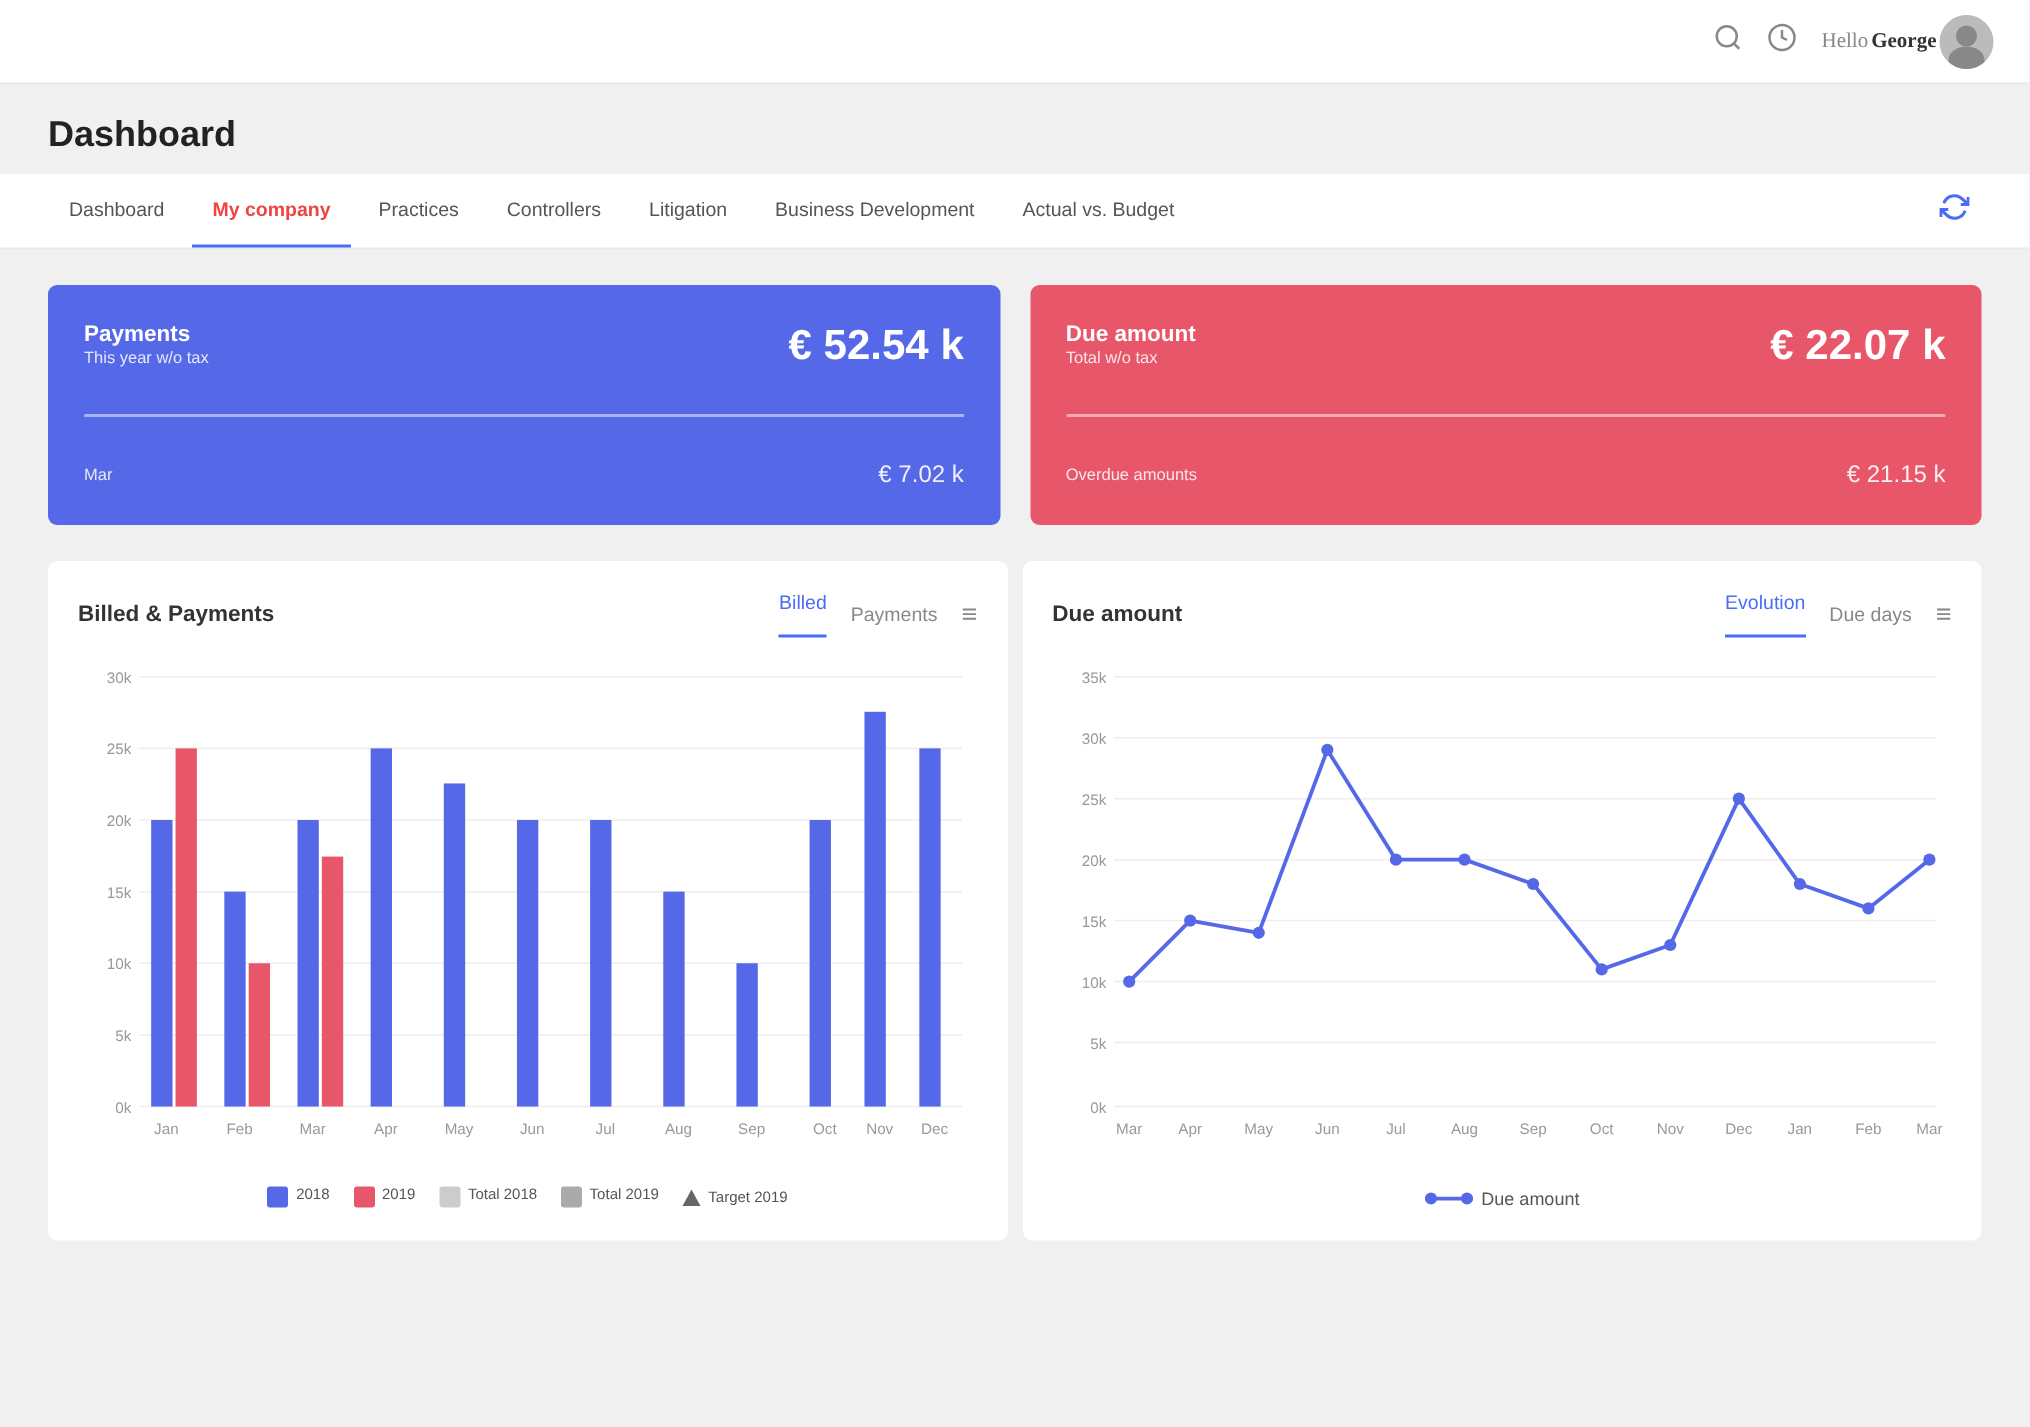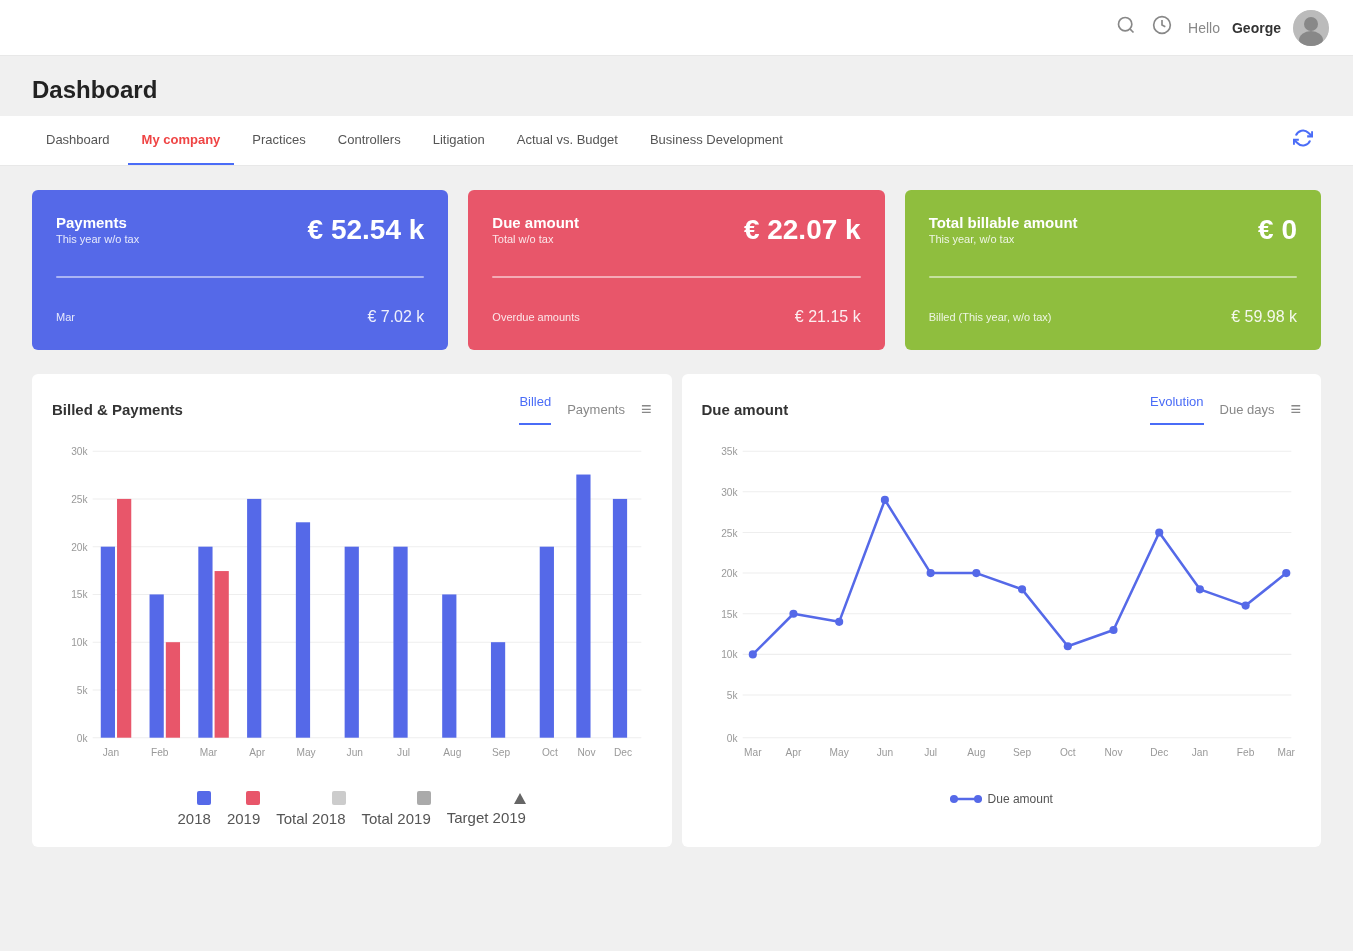--- a/index.html
+++ b/index.html
@@ -10,21 +10,21 @@
       background: #fff;
       height: 56px;
       display: flex;
       align-items: center;
       justify-content: flex-end;
       padding: 0 24px;
       border-bottom: 1px solid #e8e8e8;
     }
     .header-icons { display: flex; align-items: center; gap: 16px; }
     .header-icon { color: #888; font-size: 18px; cursor: pointer; }
-    .header-user { display: flex; align-items: center; gap: 12px; font-size: 14px; color: #333; }
+    .header-user { display: flex; align-items: center; gap: 2px; font-size: 14px; color: #333; font-family: Liberation Serif, serif; }
     .header-user span.hello { color: #888; }
     .header-user span.name { font-weight: 600; }
     .avatar {
       width: 36px; height: 36px; border-radius: 50%;
       background: #ccc;
       overflow: hidden;
       display: flex; align-items: center; justify-content: center;
       font-size: 16px; color: #fff;
     }
 
@@ -126,21 +126,21 @@
 
     
     .chart-legend {
       display: flex;
       align-items: center;
       gap: 16px;
       justify-content: center;
       margin-top: 12px;
       flex-wrap: wrap;
     }
-    .legend-item { display: flex; align-items: flex-end; gap: 5px; font-size: 15px; color: #555; flex-direction: column; }
+    .legend-item { display: flex; align-items: flex-start; gap: 5px; font-size: 10px; color: #555; }
     .legend-box { width: 14px; height: 14px; border-radius: 2px; }
 
     
     .line-legend {
       display: flex;
       align-items: center;
       gap: 6px;
       justify-content: center;
       margin-top: 12px;
     }
@@ -179,22 +179,22 @@
 <div class="page-title-bar">
   <h1 class="page-title">Dashboard</h1>
 </div>
 
 <div class="tabs-bar">
   <div class="tab">Dashboard</div>
   <div class="tab active">My company</div>
   <div class="tab">Practices</div>
   <div class="tab">Controllers</div>
   <div class="tab">Litigation</div>
+  <div class="tab">Business Development</div>
   <div class="tab">Actual vs. Budget</div>
-  <div class="tab">Business Development</div>
   <div class="tab-refresh">
     <svg width="20" height="20" viewBox="0 0 24 24" fill="none" stroke="#4a6cf7" stroke-width="2.5">
       <polyline points="23 4 23 10 17 10"></polyline>
         <polyline points="1 20 1 14 7 14"></polyline>
       <path d="M3.51 9a9 9 0 0 1 14.85-3.36L23 10M1 14l4.64 4.36A9 9 0 0 0 20.49 15"></path>
     </svg>
   </div>
 </div>
 
 <div class="cards-row">
@@ -222,34 +222,20 @@
       </div>
       <div class="card-value">€ 22.07 k</div>
     </div>
     <div class="card-divider"></div>
     <div class="card-bottom">
       <span class="card-bottom-label">Overdue amounts</span>
       <span class="card-bottom-value">€ 21.15 k</span>
     </div>
   </div>
 
-  <div class="card card-green">
-    <div class="card-top">
-      <div>
-        <div class="card-label">Total billable amount</div>
-        <div class="card-sublabel">This year, w/o tax</div>
-      </div>
-      <div class="card-value">€ 0</div>
-    </div>
-    <div class="card-divider"></div>
-    <div class="card-bottom">
-      <span class="card-bottom-label">Billed (This year, w/o tax)</span>
-      <span class="card-bottom-value">€ 59.98 k</span>
-    </div>
-  </div>
 
 </div>
 
 <div class="charts-row">
 
   <div class="chart-card">
     <div class="chart-header">
       <span class="chart-title">Billed &amp; Payments</span>
       <div style="display:flex;align-items:center;gap:16px;">
         <div class="chart-tabs">

